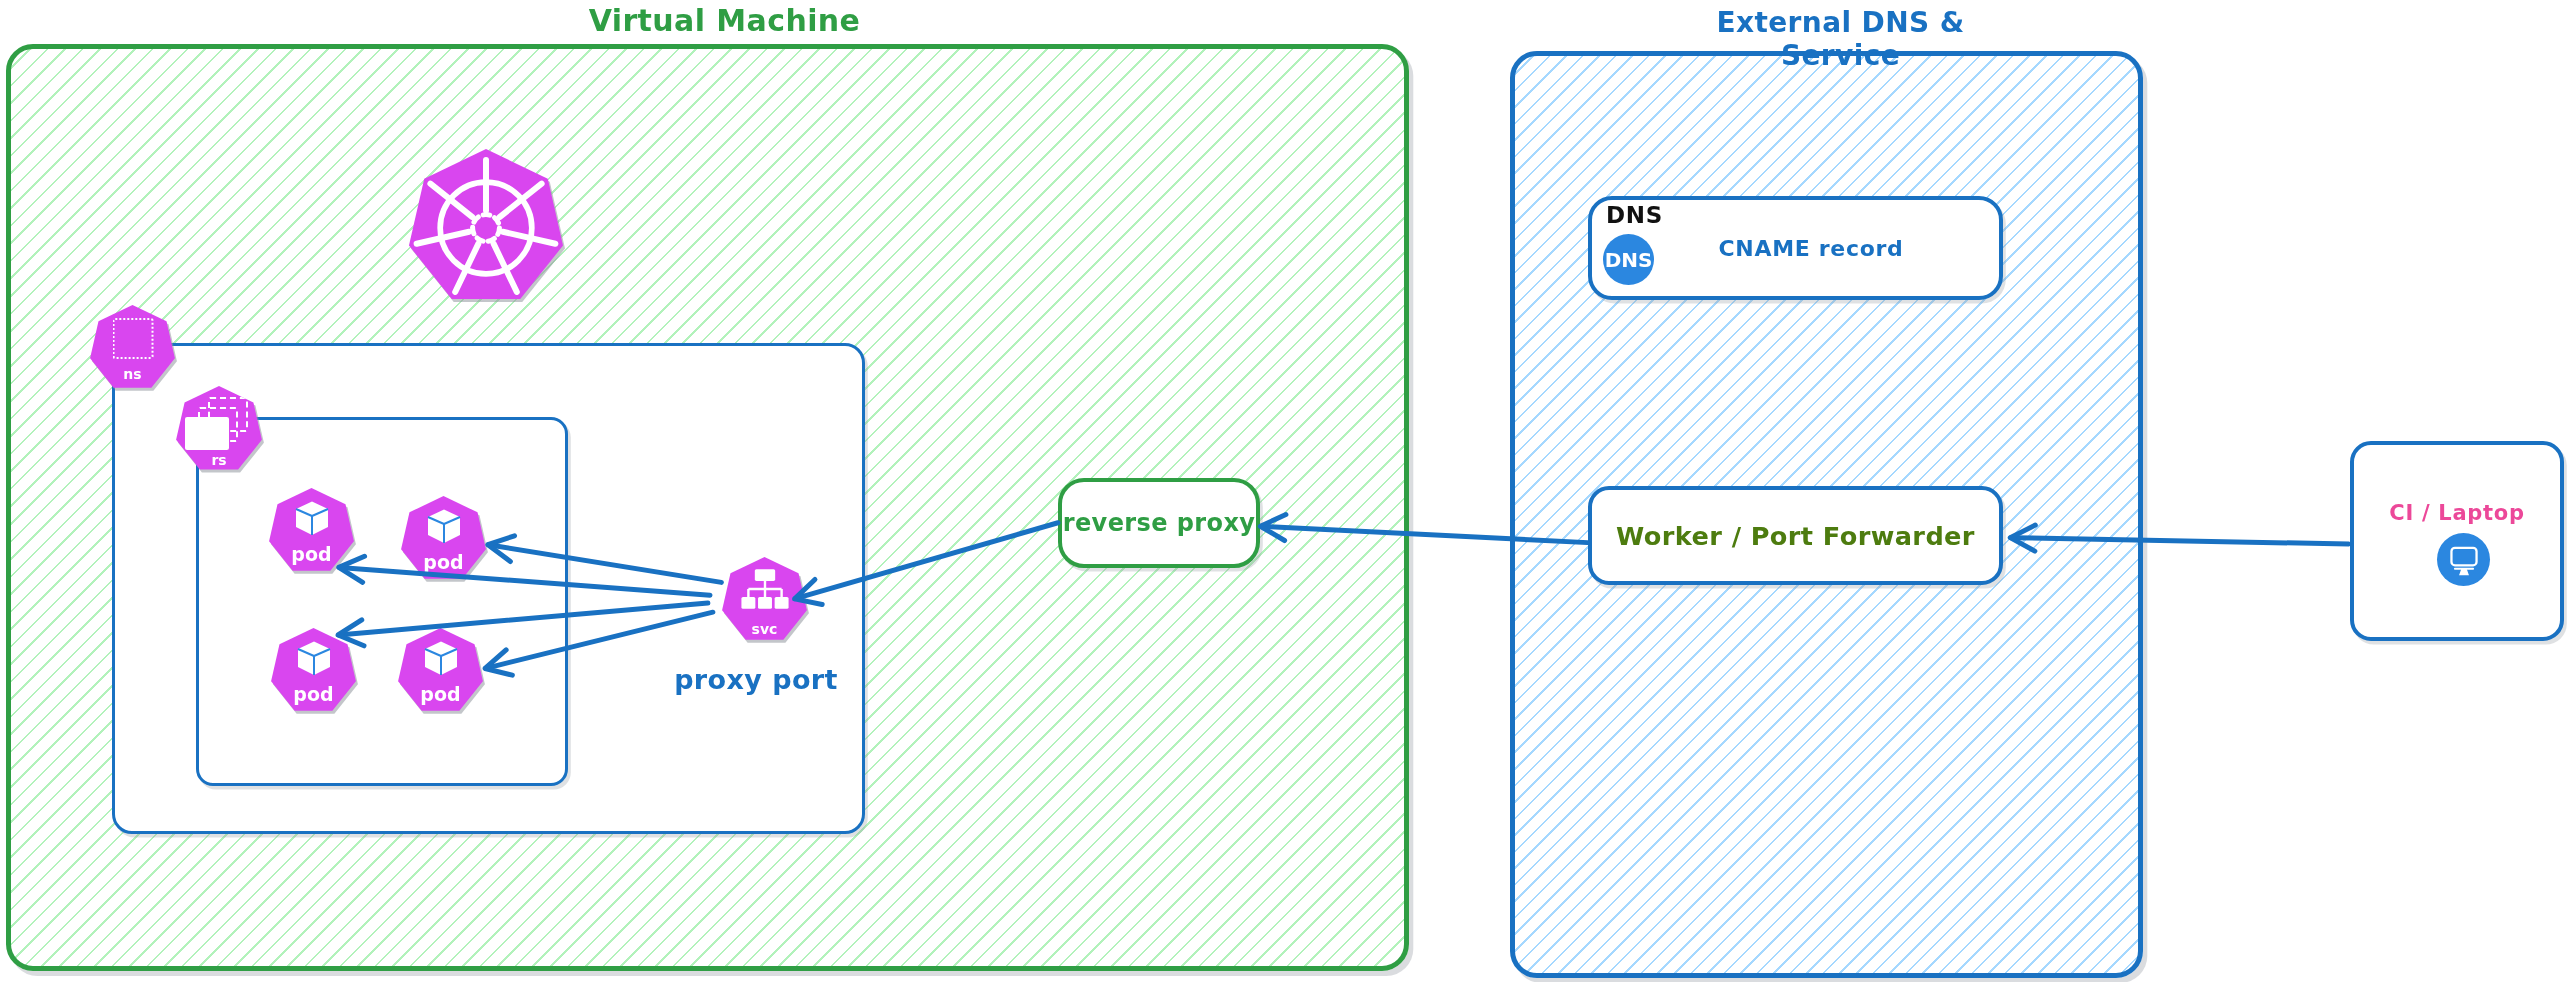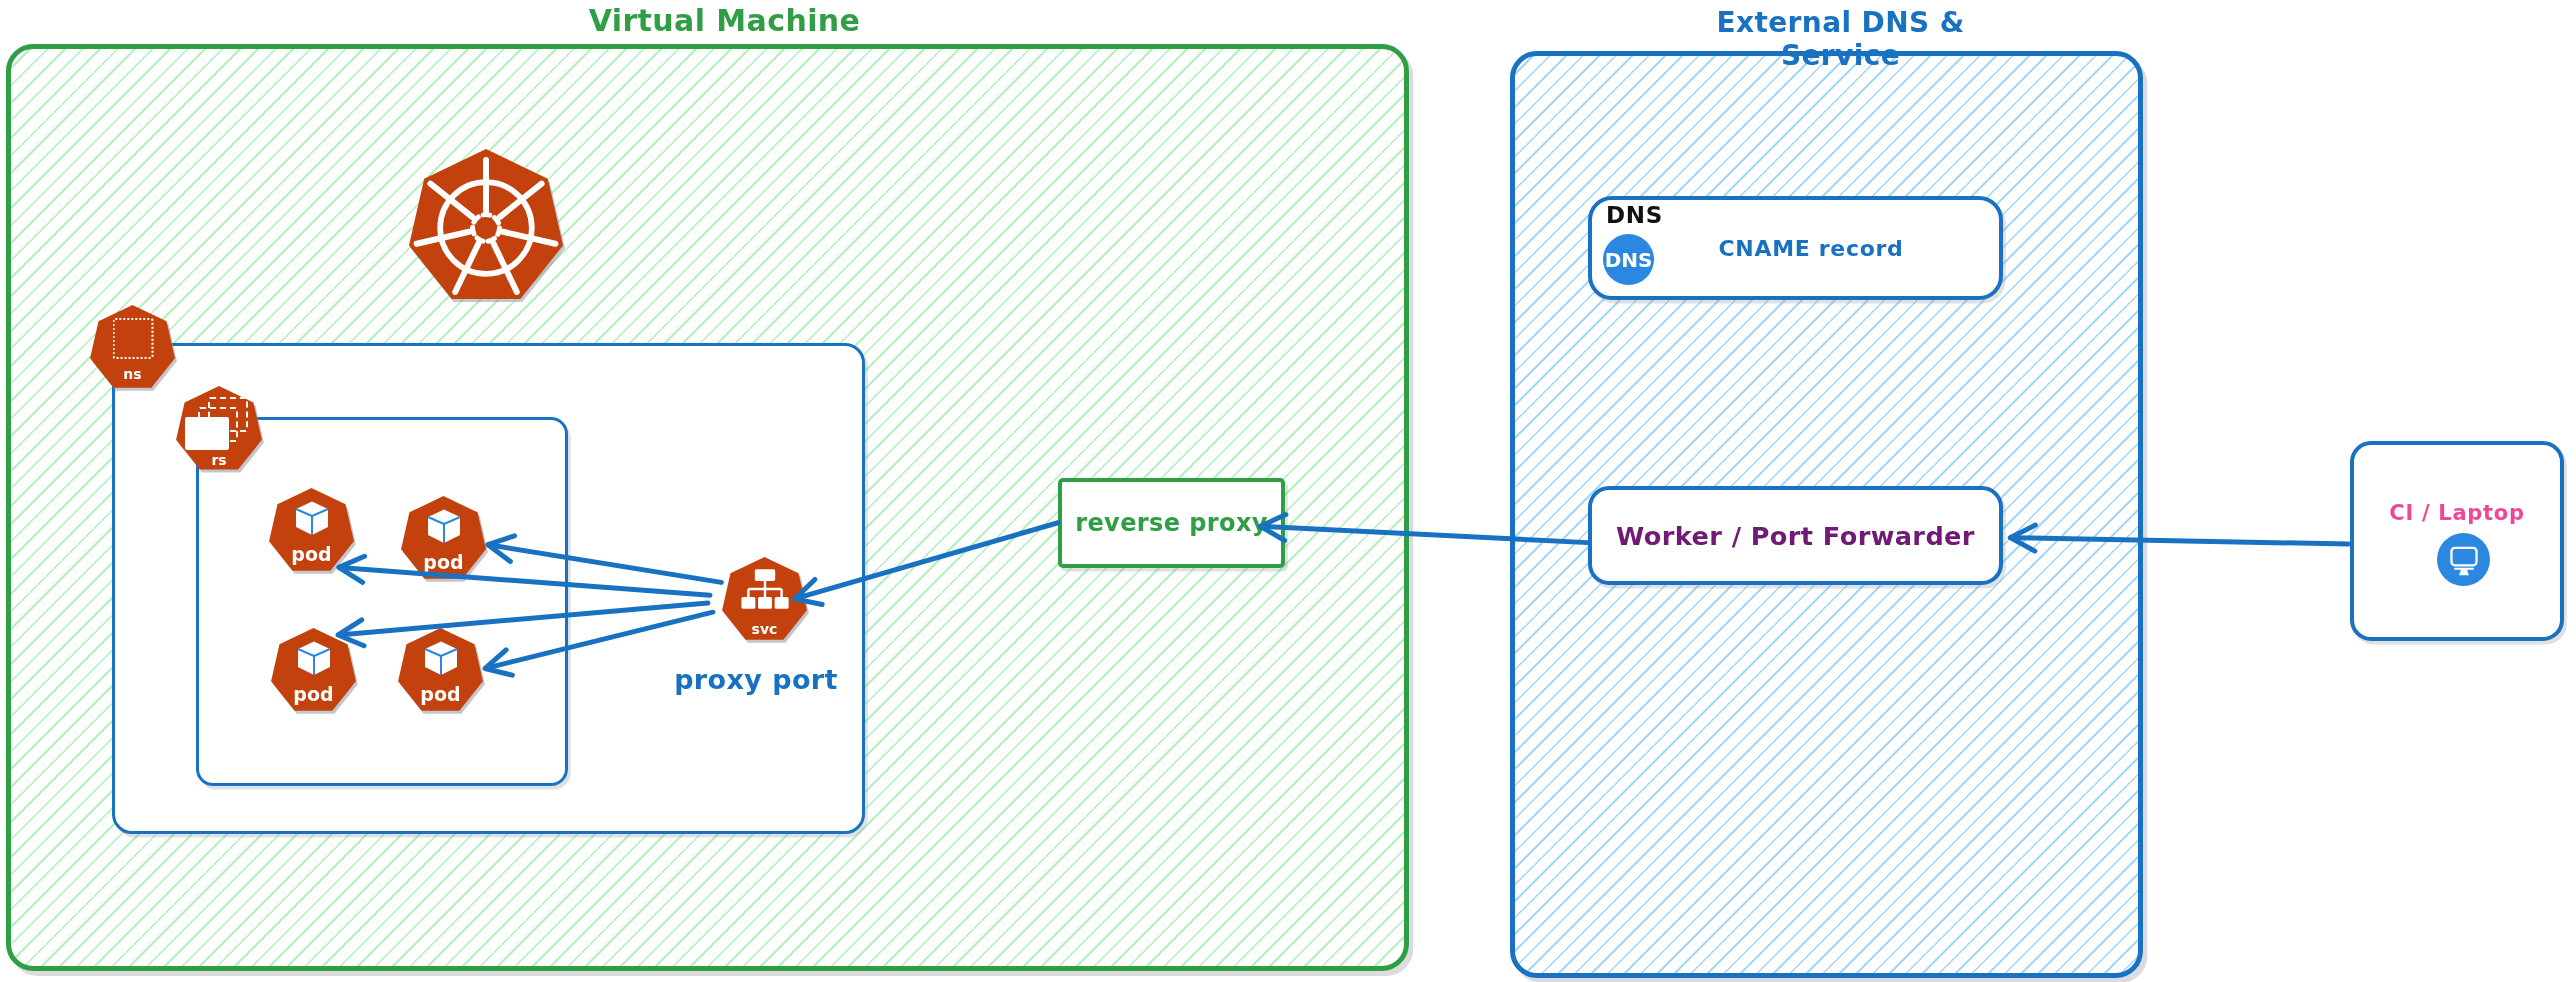--- a/index.html
+++ b/index.html
@@ -26,38 +26,38 @@
   }
   .vm-title{left:547px;top:2.8px;width:355px;color:#2f9e44;}
   .ext-title{left:1663px;top:5.7px;width:355px;color:#1971c2;font-size:28px;}
 
   
   .white-box{position:absolute;box-sizing:border-box;background:#ffffff;border:3.6px solid #1971c2;border-radius:20px;box-shadow:2.8px 3.6px 0 rgba(150,156,162,.3);}
   .ns-box{left:112px;top:343px;width:753px;height:491px;}
   .rs-box{left:196px;top:417px;width:372px;height:369px;border-radius:17px;}
 
   .label-box{position:absolute;box-sizing:border-box;background:#ffffff;display:flex;align-items:center;justify-content:center;box-shadow:2.8px 3.6px 0 rgba(150,156,162,.3);}
-  .rp-box{left:1058px;top:478px;width:227px;height:90px;border:4.3px solid #2f9e44;border-radius:5px;color:#2f9e44;font-size:24px;font-weight:bold;letter-spacing:0.4px;}
+  .rp-box{left:1058px;top:478px;width:202px;height:90px;border:4.3px solid #2f9e44;border-radius:26px;color:#2f9e44;font-size:24px;font-weight:bold;letter-spacing:0.4px;}
   .dns-box{left:1588px;top:196px;width:415px;height:104px;border:4.3px solid #1971c2;border-radius:24px;}
-  .worker-box{left:1588px;top:486px;width:415px;height:99px;border:4.3px solid #1971c2;border-radius:21px;color:#701a75;font-size:25.6px;font-weight:bold;letter-spacing:0.4px;}
+  .worker-box{left:1588px;top:486px;width:415px;height:99px;border:4.3px solid #1971c2;border-radius:21px;color:#4d7c0f;font-size:25.6px;font-weight:bold;letter-spacing:0.4px;}
   .ci-box{left:2350px;top:441px;width:214px;height:200px;border:4.3px solid #1971c2;border-radius:21px;}
 
   .dns-tag{position:absolute;left:1606px;top:202px;color:#111111;font-size:23px;font-weight:bold;letter-spacing:0.7px;}
   .dns-circle{position:absolute;left:1603px;top:234px;width:51px;height:51px;border-radius:50%;background:#2b87e0;display:flex;align-items:center;justify-content:center;color:#ffffff;font-size:20px;font-weight:bold;}
   .cname-label{position:absolute;left:1669px;top:196px;width:284px;height:104px;display:flex;align-items:center;justify-content:center;color:#1971c2;font-size:22px;font-weight:bold;letter-spacing:0.7px;}
 
   .ci-label{position:absolute;left:2350px;top:501px;width:214px;text-align:center;color:#ec4899;font-size:21px;font-weight:bold;letter-spacing:0.7px;}
   .ci-circle{position:absolute;left:2437px;top:533px;width:53px;height:53px;border-radius:50%;background:#2b87e0;display:flex;align-items:center;justify-content:center;}
 
   .nodeport-label{position:absolute;left:667px;top:664px;width:178px;text-align:center;color:#1971c2;font-size:27px;font-weight:bold;letter-spacing:0.4px;}
 
   
   .hep-shadow{position:absolute;filter:drop-shadow(2.8px 3.6px 0 rgba(146,152,158,.55));}
   .hep{
-    position:relative;width:100%;height:100%;background:#c2410c;
+    position:relative;width:100%;height:100%;background:#d946ef;
     clip-path:polygon(50% 0%,89.1% 18.8%,98.75% 61.1%,71.7% 95%,28.3% 95%,1.25% 61.1%,10.9% 18.8%);
   }
   .hep-label{position:absolute;left:0;right:0;text-align:center;color:#ffffff;font-weight:bold;}
   .glyph{position:absolute;left:50%;transform:translateX(-50%);}
   .k8s-logo-wrap{left:407px;top:149px;width:158px;height:158px;}
   .ns-icon-wrap{left:89px;top:305px;width:87px;height:87px;}
   .rs-icon-wrap{left:175px;top:386px;width:88px;height:88px;}
   .pod1-wrap{left:268px;top:488px;width:87px;height:87px;}
   .pod2-wrap{left:400px;top:496px;width:87px;height:87px;}
   .pod3-wrap{left:270px;top:628px;width:87px;height:87px;}

